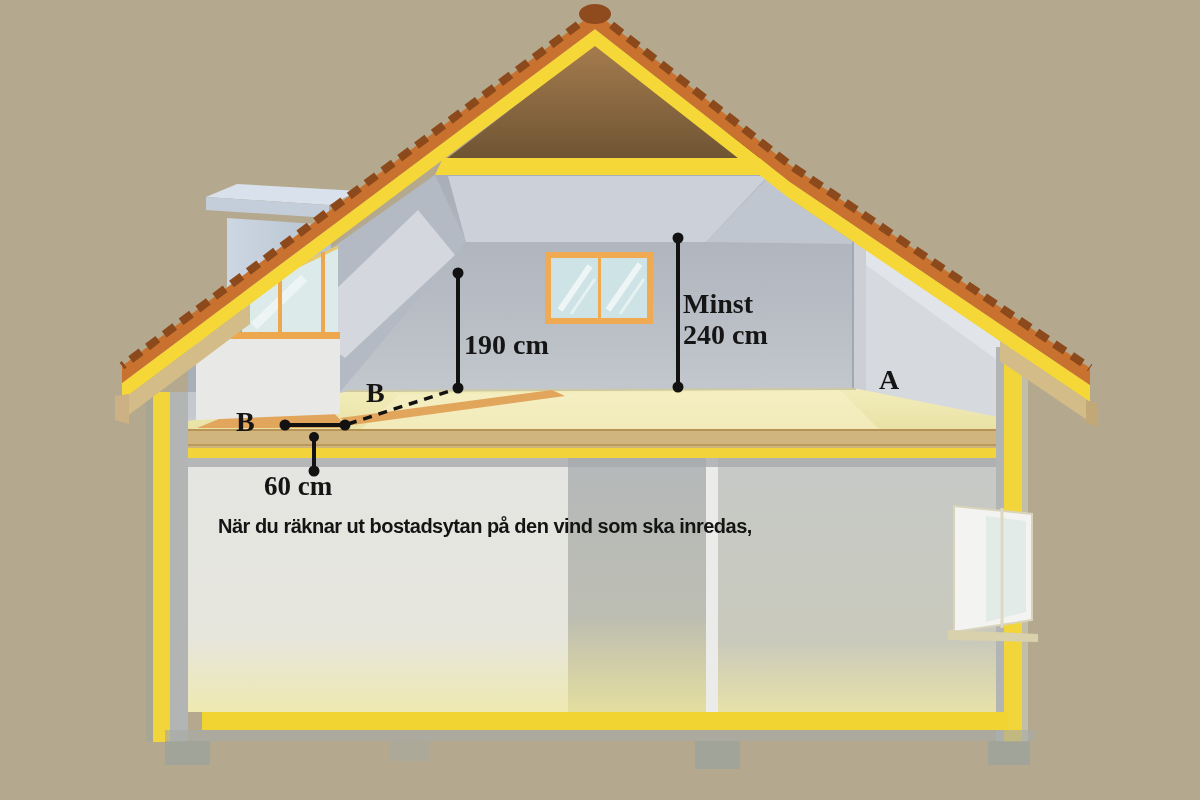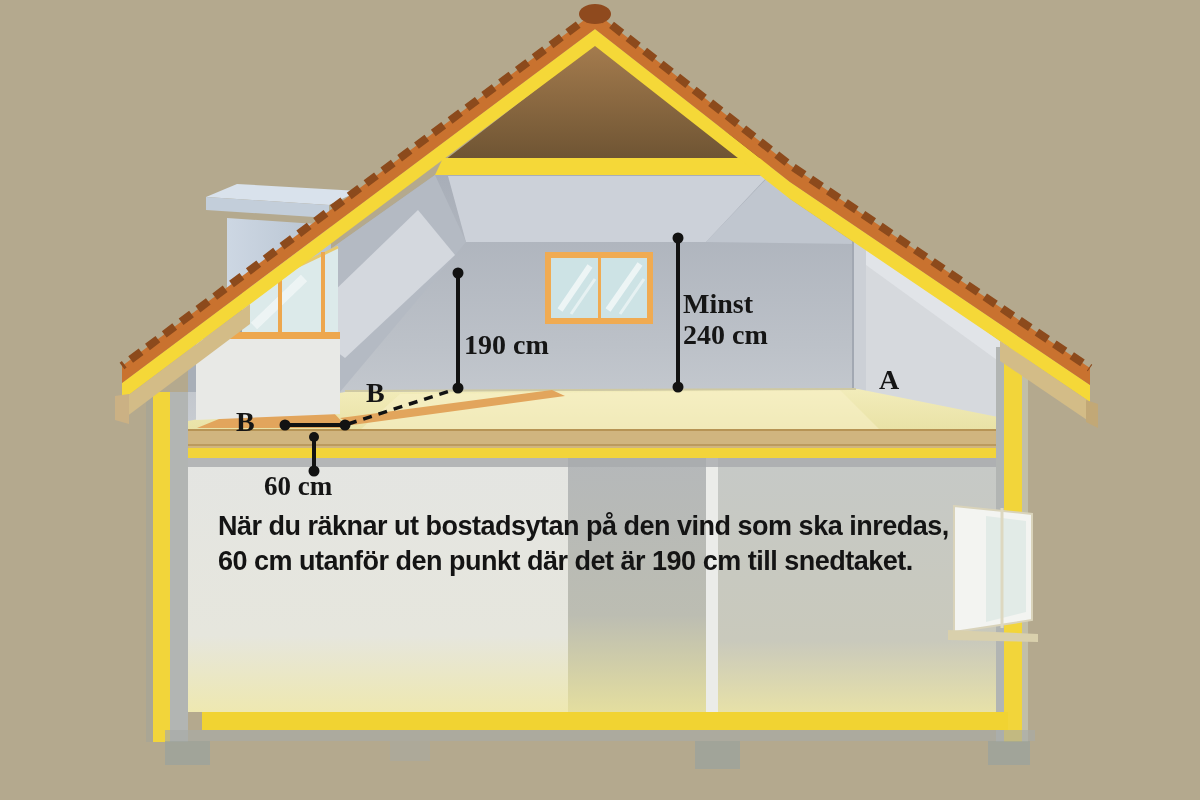--- a/index.html
+++ b/index.html
@@ -4,21 +4,21 @@
 <style>
   html,body{margin:0;padding:0;background:#b4a98e;}
   .stage{
     position:relative;width:1200px;height:800px;overflow:hidden;
     background:#b4a98e;font-family:"Liberation Sans",sans-serif;
   }
   .stage svg{position:absolute;left:0;top:0;}
   .caption{
     position:absolute;left:218px;top:509px;width:775px;
     font-family:"Liberation Sans",sans-serif;font-weight:bold;
-    font-size:27px;line-height:35px;letter-spacing:-0.5px;color:#141414;
+    font-size:20px;line-height:35px;letter-spacing:-0.5px;color:#141414;
   }
   .svg-label{
     font-family:"Liberation Serif",serif;font-weight:bold;fill:#151515;
   }
 </style>
 </head>
 <body>
 
 <div class="stage">
 
@@ -205,16 +205,15 @@
   <text class="svg-label" x="366" y="402" font-size="28">B</text>
   <text class="svg-label" x="879" y="389" font-size="28">A</text>
   <text class="svg-label" x="464" y="354" font-size="28">190 cm</text>
   <text class="svg-label" x="683" y="313" font-size="28">Minst</text>
   <text class="svg-label" x="683" y="344" font-size="28">240 cm</text>
   <text class="svg-label" x="264" y="495" font-size="27">60 cm</text>
 </svg>
 
 <div class="caption">
   <div>När du räknar ut bostadsytan på den vind som ska inredas,</div>
-  <div>60 cm utanför den punkt där det är 190 cm till snedtaket.</div>
 </div>
 
 </div>
 
 </body></html>

